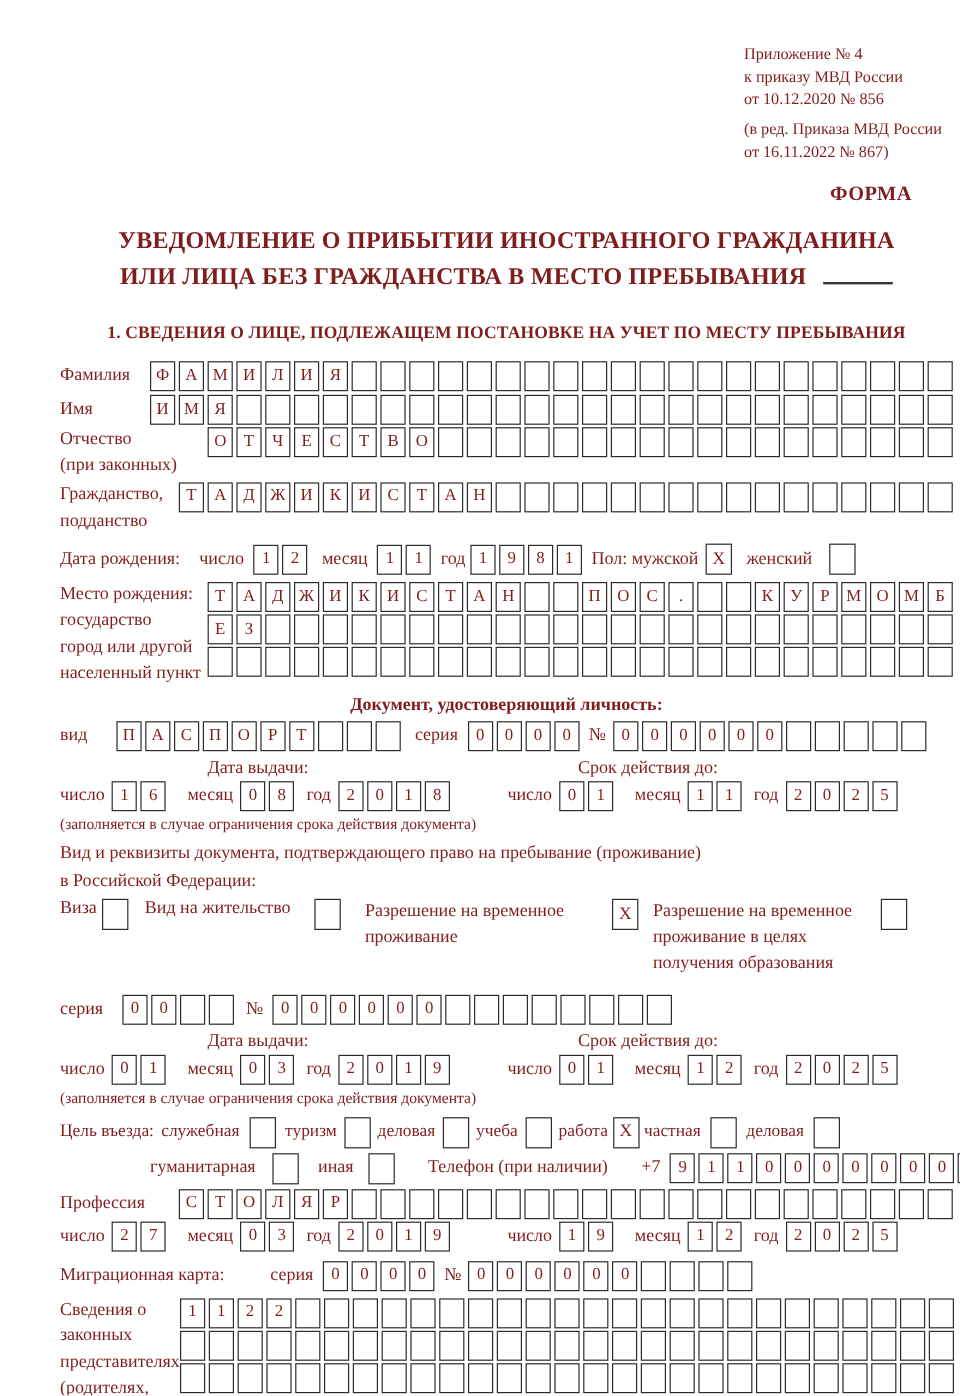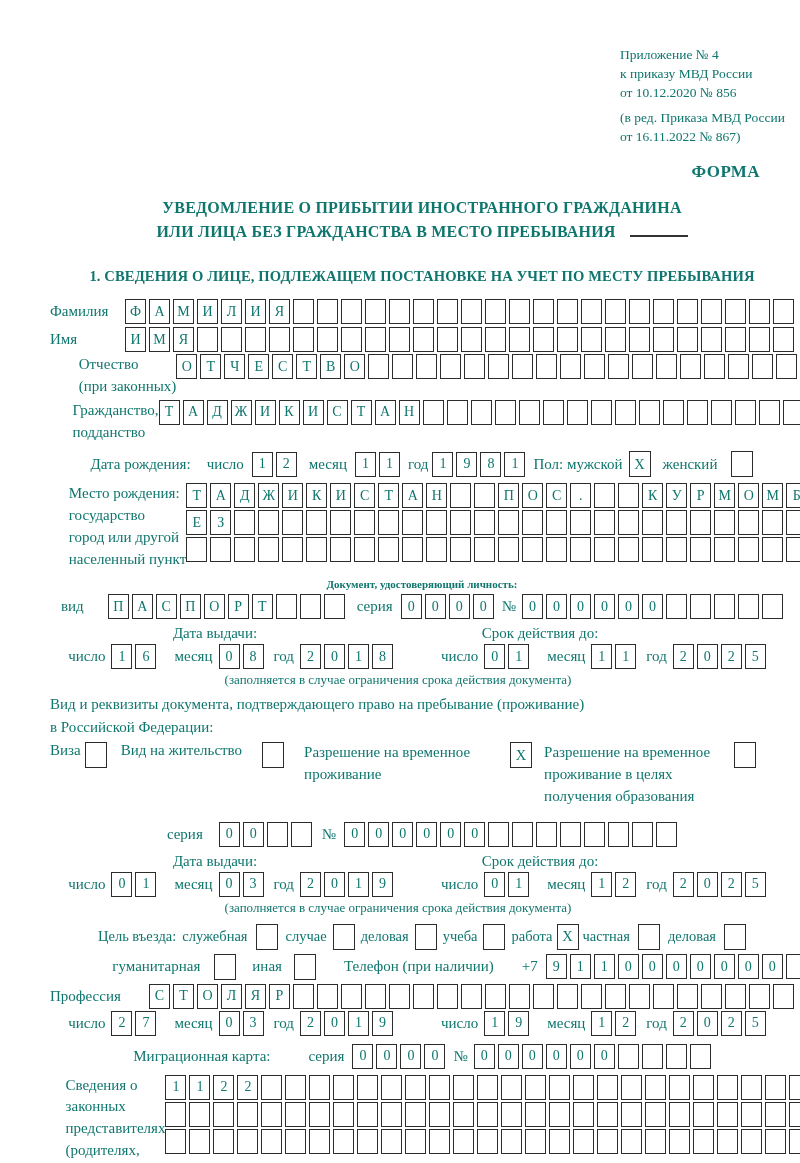--- a/index.html
+++ b/index.html
@@ -1,30 +1,30 @@
 <!DOCTYPE html>
 <html><head>
 <meta charset="utf-8">
 <style>
   html,body { margin:0; padding:0; background:#fff; }
   .page {
     width:800px; height:1163px; box-sizing:border-box;
-    padding:46px 6px 0 50px; background:#fff; color:#0f766e;
+    padding:36px 6px 0 50px; background:#fff; color:#7f1d1d;
     font-family:"Liberation Serif","DejaVu Serif",serif; font-size:15px;
     position:relative; overflow:hidden;
   }
   .appendix { margin-left:570px; width:210px; font-size:13.5px; line-height:1.4; }
   .appendix .g { margin-top:6px; }
   .forma { font-weight:bold; text-align:right; margin:16px 34px 0 0; font-size:17px; letter-spacing:.4px; }
-  .title { text-align:center; font-weight:bold; font-size:16px; line-height:1.5; margin-top:14px; letter-spacing:.2px; }
+  .title { text-align:center; font-weight:bold; font-size:20px; line-height:1.5; margin-top:14px; letter-spacing:.2px; }
   .uline { display:inline-block; width:58px; border-bottom:2.4px solid #333; margin-left:14px; }
   .sec-head { font-weight:bold; font-size:14.6px; margin-top:24px; letter-spacing:.1px; white-space:nowrap;text-align:center; }
 
-  .row { display:flex; align-items:center; margin-top:3px;justify-content:center; }
-  .row.top { align-items:flex-start;margin-left:32px; }
+  .row { display:flex; align-items:center; margin-top:3px; }
+  .row.top { align-items:flex-start; }
   .cells { display:flex; gap:3px; }
   .cells.rt { margin-left:auto; }
   .cell {
     flex:none; width:21px; height:25px; box-sizing:border-box;
     border:1.6px solid #2c2c2c; display:flex; align-items:center; justify-content:center;
     font-size:14px; background:#fff;
   }
   .cb {
     flex:none; width:22px; height:26px; box-sizing:border-box;
     border:1.6px solid #2c2c2c; display:flex; align-items:center; justify-content:center;
@@ -32,28 +32,28 @@
   }
   .lbl { white-space:nowrap; }
   .lbl2 div { line-height:1.45; white-space:nowrap; }
   .cellcol { margin-left:auto; display:flex; flex-direction:column; gap:2px; }
 
   .mt2{margin-top:2px}.mt4{margin-top:4px}.mt6{margin-top:6px}.mt8{margin-top:8px}.mt14{margin-top:14px}
   .ml4{margin-left:4px}.ml6{margin-left:6px}.ml8{margin-left:8px}.ml10{margin-left:10px}
   .ml12{margin-left:12px}.ml14{margin-left:14px}.ml16{margin-left:16px}.ml20{margin-left:20px}
   .ml24{margin-left:24px}.ml28{margin-left:28px}.ml38{margin-left:38px}
 
-  .center-bold { text-align:center; font-weight:bold; font-size:11px; margin-top:8px; }
+  .center-bold { text-align:center; font-weight:bold; font-size:15px; margin-top:8px; }
   .dhead { display:flex; margin-top:6px; }
   .dhead .h1 { width:210px; margin-left:60px; text-align:center; white-space:nowrap; }
   .dhead .h2 { width:260px; margin-left:90px; text-align:center; white-space:nowrap; }
   .dgrp { display:flex; align-items:center; white-space:nowrap; }
   .dgrp .lbl { margin-right:6px; }
   .dgrp .cells { margin-right:10px; }
-  .note-right { text-align:center; font-size:13px; margin:3px 48px 0 0; }
+  .note-right { text-align:left; font-size:13px; margin:3px 48px 0 0; }
   .perm-opts { display:flex; align-items:flex-start; margin-top:6px; }
   .opt-label { white-space:pre-line; text-align:left; line-height:1.45; }
 </style>
 </head>
 <body>
 
 <div class="page">
 
   <div class="appendix">
     <div>Приложение № 4</div>
@@ -509,21 +509,21 @@
         </div>
     </div>
   </div>
 
   <div class="note-right">(заполняется в случае ограничения срока действия документа)</div>
 
   <div class="row mt8" style="font-size:14.5px">
     <span class="lbl">Цель въезда:</span>
     <span class="lbl ml6">служебная</span>
     <span class="cb ml8"></span>
-    <span class="lbl ml8">случае</span>
+    <span class="lbl ml8">туризм</span>
     <span class="cb ml6"></span>
     <span class="lbl ml6">деловая</span>
     <span class="cb ml6"></span>
     <span class="lbl ml6">учеба</span>
     <span class="cb ml6"></span>
     <span class="lbl ml6">работа</span>
     <span class="cb ml4">X</span>
     <span class="lbl ml4">частная</span>
     <span class="cb ml8"></span>
     <span class="lbl ml8">деловая</span>

